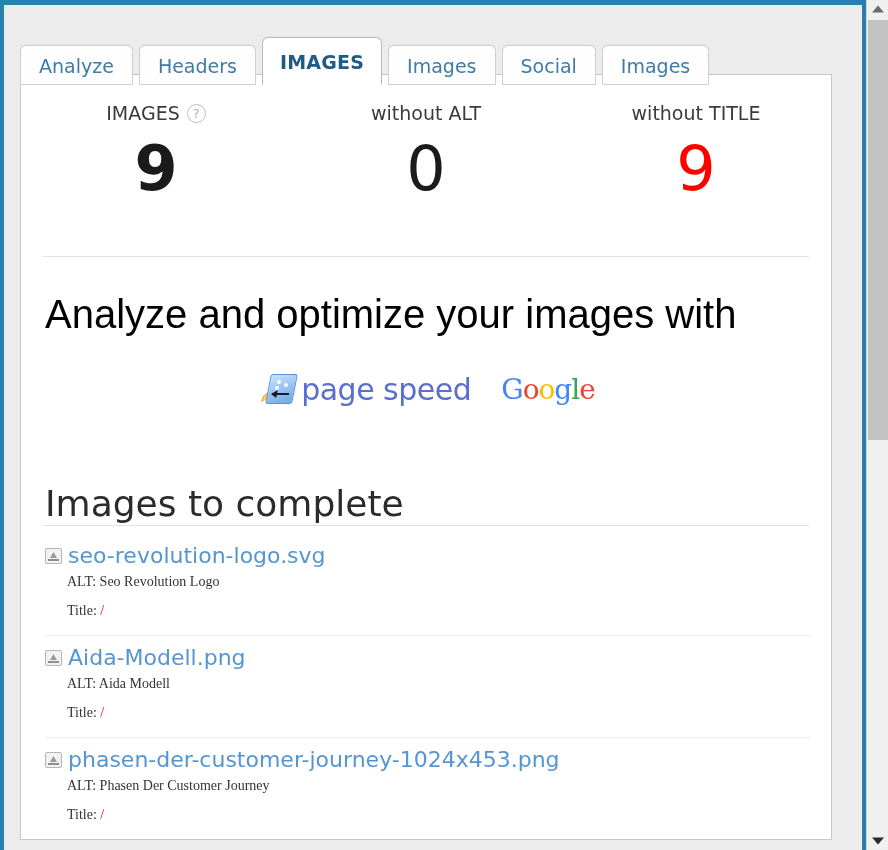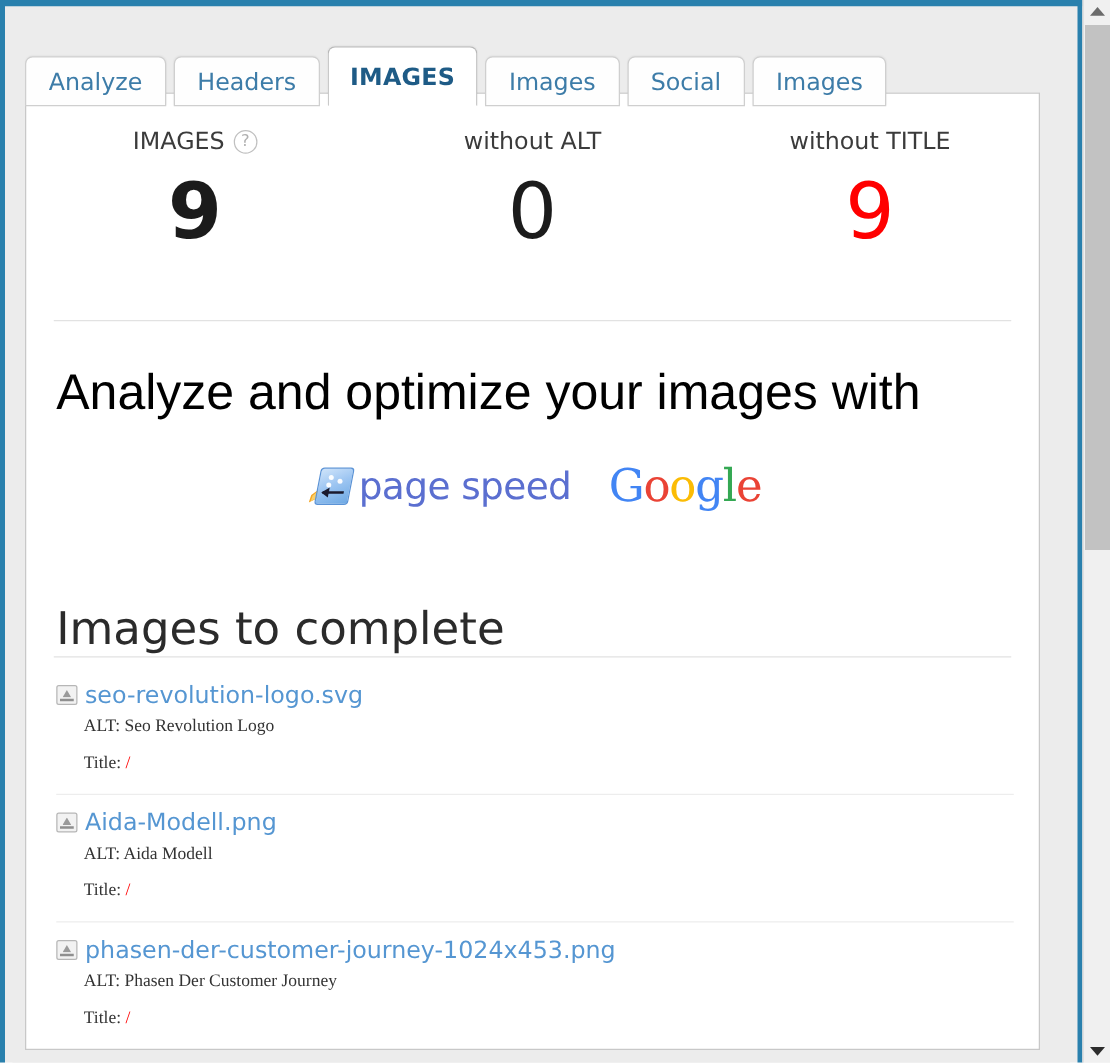--- a/index.html
+++ b/index.html
@@ -231,21 +231,21 @@
     font-size: 30px;
     line-height: 30px;
     color: #5b6fd0;
     font-family: "DejaVu Sans", "Liberation Sans", sans-serif;
     letter-spacing: -0.5px;
   }
 
   
   #google-logo {
     font-family: "DejaVu Serif", "Liberation Serif", serif;
-    font-size: 36px;
+    font-size: 28px;
     line-height: 46px;
     letter-spacing: -1px;
     cursor: pointer;
     white-space: nowrap;
   }
   .g-b { color: #4285f4; }
   .g-r { color: #ea4335; }
   .g-y { color: #fbbc05; }
   .g-g { color: #34a853; }
 
@@ -298,21 +298,21 @@
     clip-path: polygon(50% 0%, 100% 100%, 0% 100%);
   }
   .broken-img-icon:after {
     content: "";
     position: absolute;
     left: 2px; bottom: 2px;
     width: 11px; height: 2px;
     background: #8f8f8f;
   }
   .item-filename {
-    font-size: 19px;
+    font-size: 22px;
     line-height: 22px;
     color: #5596d2;
     font-family: "DejaVu Sans", "Liberation Sans", sans-serif;
     cursor: pointer;
     text-decoration: none;
   }
   .item-alt, .item-title {
     margin-left: 22px;
     font-size: 14px;
     line-height: 29px;

